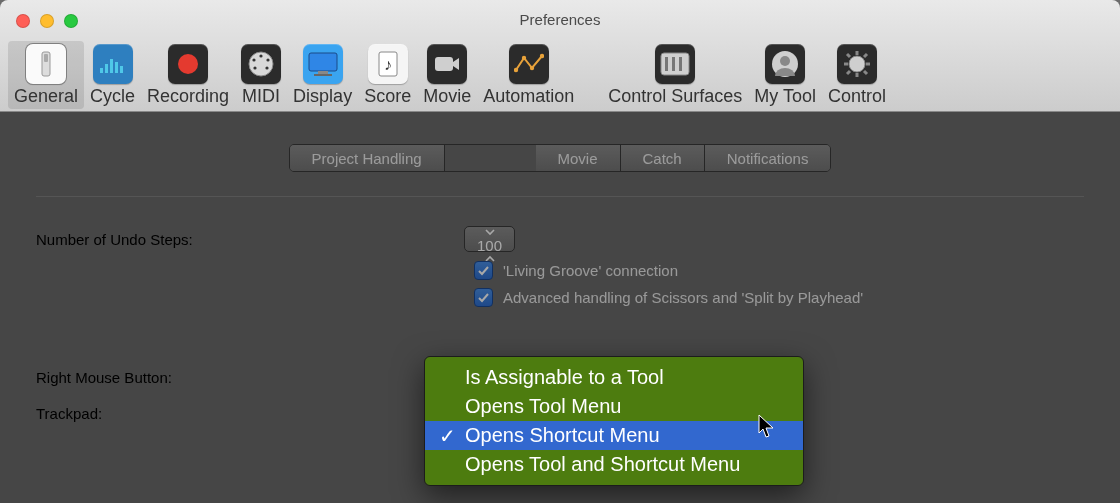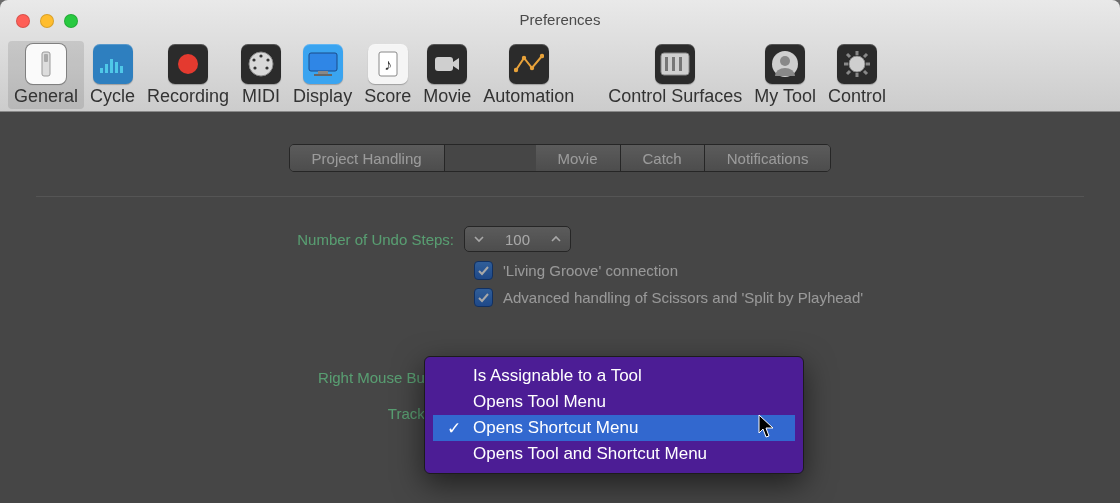--- a/index.html
+++ b/index.html
@@ -21,32 +21,32 @@
     .body { position: relative; height: 391px; }
     .dimmask { position: absolute; inset: 0; background: rgba(0,0,0,0.34); pointer-events: none; z-index: 5; }
     .content { position: relative; padding-top: 32px; }
     .segbar { display: flex; justify-content: center; }
     .seg { display: flex; border: 1px solid #3a3a3a; border-radius: 5px; overflow: hidden; height: 28px; }
     .segbtn { padding: 0 22px; font-size: 15px; color: #ececec; background: linear-gradient(#8b8b8b,#757575); border-right: 1px solid #3a3a3a; display: flex; align-items: center; cursor: pointer; }
     .segbtn:last-child { border-right: none; }
     .segbtn.sel { background: linear-gradient(#4a8fe8,#2f6fd0); color: #fff; margin-top: 36px; }
     .panel { margin: 24px 36px 0; border-top: 1px solid rgba(255,255,255,0.15); padding-top: 28px; color: #e8e8e8; font-size: 15px; }
     .row { display: flex; align-items: center; min-height: 28px; margin-bottom: 8px; }
-    .lab { width: 428px; text-align: right; padding-right: 10px; color: #86efac; }
-    .stepper { display: flex; align-items: center; background: linear-gradient(#8b8b8b,#757575); border: 1px solid #3a3a3a; border-radius: 5px; height: 26px; padding: 0; color: #fff; }
+    .lab { width: 428px; padding-right: 10px; color: #000000; }
+    .stepper { display: flex; align-items: center; background: linear-gradient(#8b8b8b,#757575); border: 1px solid #3a3a3a; border-radius: 5px; height: 26px; padding: 0; color: #fff; flex-direction: column; }
     .stepper .arrow { width: 28px; display: flex; align-items: center; justify-content: center; cursor: pointer; }
     .stepper .val { padding: 0 12px; }
     .chk { width: 19px; height: 19px; border-radius: 4px; margin-right: 10px; display: inline-flex; align-items: center; justify-content: center; font-size: 15px; color: #fff; flex: none; }
     .chk.off { background: linear-gradient(#8b8b8b,#707070); border: 1px solid #3a3a3a; }
     .chk.on { background: linear-gradient(#4a8fe8,#2f6fd0); border: 1px solid #1b4a93; }
     .chrow { margin-left: 438px; display: flex; align-items: center; margin-bottom: 8px; }
     .form-row { display: flex; align-items: center; margin-top: 18px; }
     .trackpad-row .lab { }
     
-    .popup { position: absolute; z-index: 10; background: #4c1d95; border: 1px solid #1c1c1c; border-radius: 6px; padding: 6px 8px; box-shadow: 0 10px 30px rgba(0,0,0,0.55); color: #fff; font-size: 17px; }
+    .popup { position: absolute; z-index: 10; background: #4d7c0f; border: 1px solid #1c1c1c; border-radius: 6px; padding: 6px 0; box-shadow: 0 10px 30px rgba(0,0,0,0.55); color: #fff; font-size: 20px; }
     .popup .opt { padding: 3px 22px 3px 40px; position: relative; white-space: nowrap; cursor: pointer; }
     .popup .opt.sel { background: #3268cf; }
     .popup .opt .check { position: absolute; left: 14px; top: 3px; }
     .cursor { position: absolute; z-index: 20; width: 18px; height: 26px; }
     
     svg { display: block; }
   </style>
 </head>
 <body>
 

